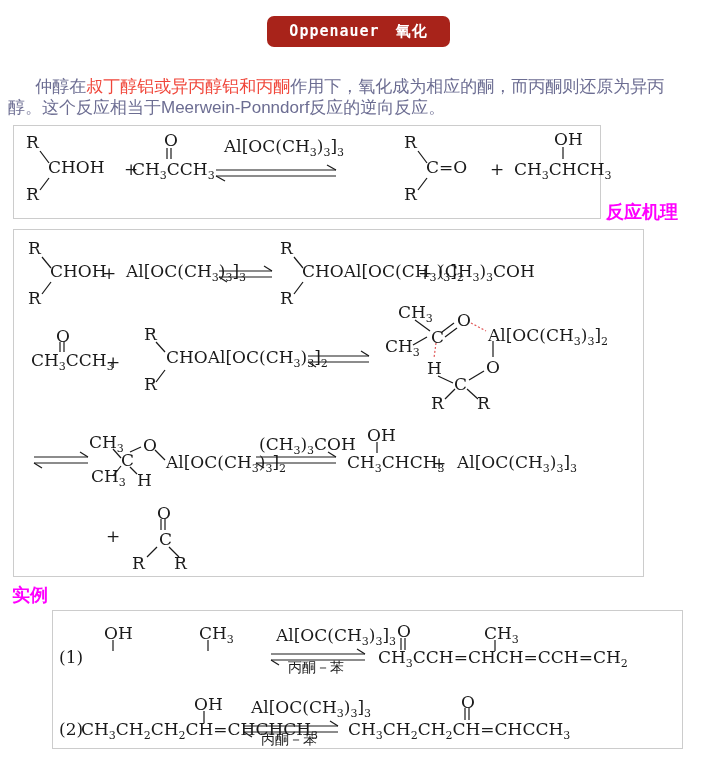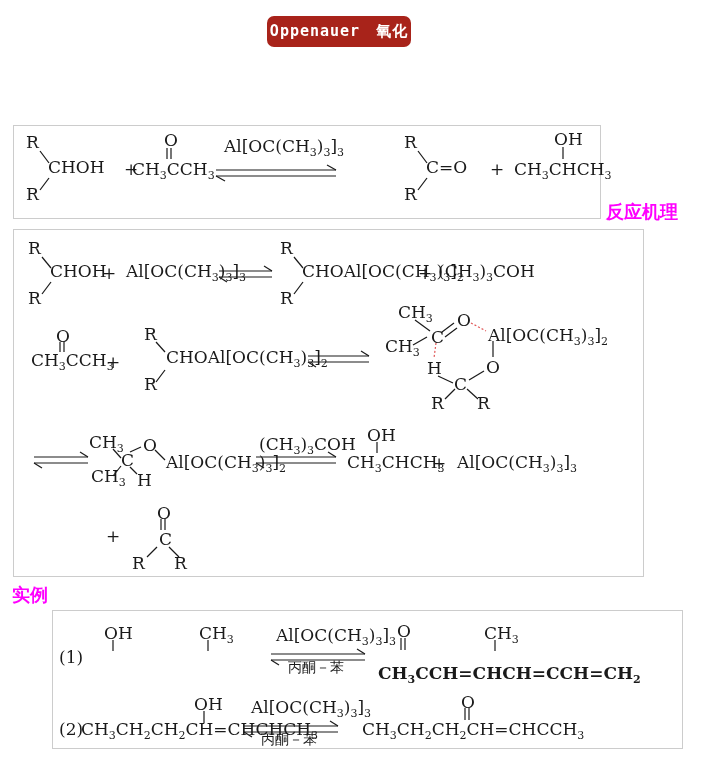--- a/index.html
+++ b/index.html
@@ -1,18 +1,18 @@
 <!DOCTYPE html>
 <html style="--banner_bg: #A8231A; --banner_fg: #FFFFFF; --body_text: #6C6D92; --highlight: #F0463A; --label: #FF00FF; --bond: #1A1A1A; --red_bond: #E05858; --box_border: #CCCCCC;"><head>
 <meta charset="utf-8">
 <style>
   html,body{margin:0;padding:0;background:#ffffff;}
   .page{position:relative;width:706px;height:764px;background:#fff;overflow:hidden;
         font-family:"Liberation Sans","DejaVu Sans",sans-serif;}
-  .banner{position:absolute;left:267px;top:16px;width:144px;height:31px;
+  .banner{position:absolute;left:267px;top:16px;width:183px;height:31px;
           background:var(--banner_bg);border-radius:7px;display:flex;align-items:center;justify-content:center;}
   .banner span{color:var(--banner_fg);font-family:"DejaVu Sans Mono","Liberation Mono",monospace;
           font-weight:bold;font-size:15px;letter-spacing:1px;}
   .intro{position:absolute;left:8px;top:76px;width:662px;margin:0;
          font-size:17px;line-height:21px;color:var(--body_text);text-indent:1.6em;}
   .intro .hl{color:var(--highlight);}
   .side-label{position:absolute;color:var(--label);font-weight:bold;font-size:18px;}
   #lab-mech{left:606px;top:200px;text-align:center;}
   #lab-rxn{left:645px;top:572px;margin-top:47px;}
   #lab-ex{left:12px;top:583px;}
@@ -27,20 +27,21 @@
   .chem.cjk{font-size:14px;font-family:"Liberation Sans","DejaVu Sans",sans-serif;}
 </style>
 </head>
 <body>
 
 <div class="page">
   <div class="banner">
     <span>Oppenauer　氧化</span>
   </div>
 
+  <p class="intro"><span>仲醇在</span><span class="hl">叔丁醇铝或异丙醇铝和丙酮</span><span>作用下，氧化成为相应的酮，而丙酮则还原为异丙醇。这个反应相当于Meerwein-Ponndorf反应的逆向反应。</span></p>
 
   <div class="scheme-box" id="sc-overview">
       <svg width="586" height="92">
         <line x1="26" y1="25" x2="35" y2="37" stroke="#1A1A1A" stroke-width="1.2"></line>
         <line x1="26" y1="64" x2="35" y2="52" stroke="#1A1A1A" stroke-width="1.2"></line>
         <line x1="153" y1="22" x2="153" y2="33" stroke="#1A1A1A" stroke-width="1.2"></line>
         <line x1="157" y1="22" x2="157" y2="33" stroke="#1A1A1A" stroke-width="1.2"></line>
         <line x1="202" y1="44" x2="322" y2="44" stroke="#1A1A1A" stroke-width="1.2"></line>
         <line x1="313" y1="39" x2="322" y2="44" stroke="#1A1A1A" stroke-width="1.2"></line>
         <line x1="202" y1="50" x2="322" y2="50" stroke="#1A1A1A" stroke-width="1.2"></line>
@@ -180,22 +181,22 @@
         <line x1="412" y1="97" x2="412" y2="109" stroke="#1A1A1A" stroke-width="1.2"></line>
         <line x1="416" y1="97" x2="416" y2="109" stroke="#1A1A1A" stroke-width="1.2"></line>
       </svg>
       <span class="chem" style="left: 6px; top: 38px;">(1)</span>
       <span class="chem" style="left: 51px; top: 14px;">OH</span>
       <span class="chem" style="left: 146px; top: 14px;">CH<sub>3</sub></span>
       <span class="chem" style="left: 223px; top: 16px;">Al[OC(CH<sub>3</sub>)<sub>3</sub>]<sub>3</sub></span>
       <span class="chem cjk" style="left: 235px; top: 49px;">丙酮－苯</span>
       <span class="chem" style="left: 344px; top: 12px;">O</span>
       <span class="chem" style="left: 431px; top: 14px;">CH<sub>3</sub></span>
-      <span class="chem" style="left: 325px; top: 54px; font-weight: bold;">CH<sub>3</sub>CCH=CHCH=CCH=CH<sub>2</sub></span>
+      <span class="chem" style="left: 325px; top: 38px;">CH<sub>3</sub>CCH=CHCH=CCH=CH<sub>2</sub></span>
       <span class="chem" style="left: 6px; top: 110px;">(2)</span>
       <span class="chem" style="left: 141px; top: 85px;">OH</span>
       <span class="chem" style="left: 28px; top: 110px;">CH<sub>3</sub>CH<sub>2</sub>CH<sub>2</sub>CH=CHCHCH<sub>3</sub></span>
       <span class="chem" style="left: 198px; top: 88px;">Al[OC(CH<sub>3</sub>)<sub>3</sub>]<sub>3</sub></span>
       <span class="chem cjk" style="left: 208px; top: 121px;">丙酮－苯</span>
       <span class="chem" style="left: 408px; top: 83px;">O</span>
-      <span class="chem" style="left: 309px; top: 110px;">CH<sub>3</sub>CH<sub>2</sub>CH<sub>2</sub>CH=CHCCH<sub>3</sub></span>
+      <span class="chem" style="left: 295px; top: 110px;">CH<sub>3</sub>CH<sub>2</sub>CH<sub>2</sub>CH=CHCCH<sub>3</sub></span>
     </div>
 </div>
 
 </body></html>

